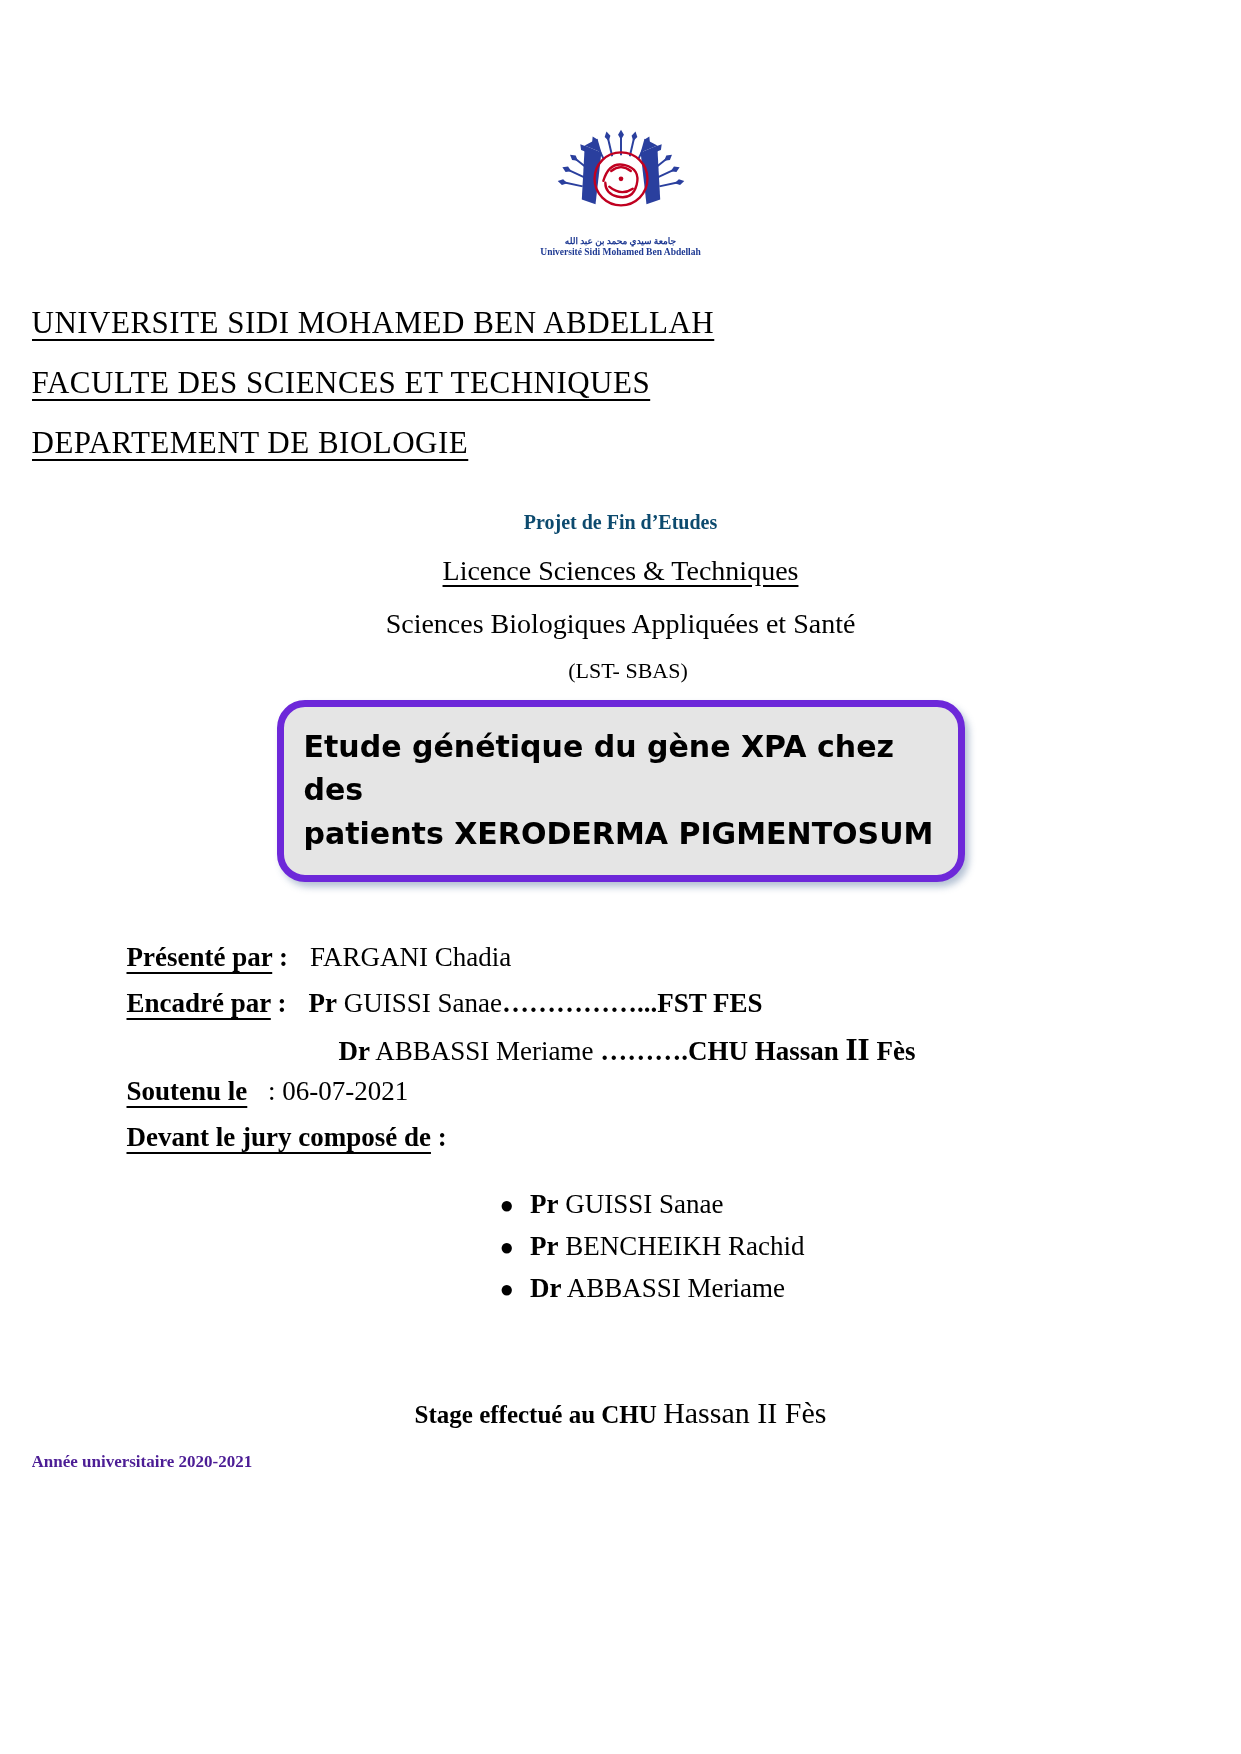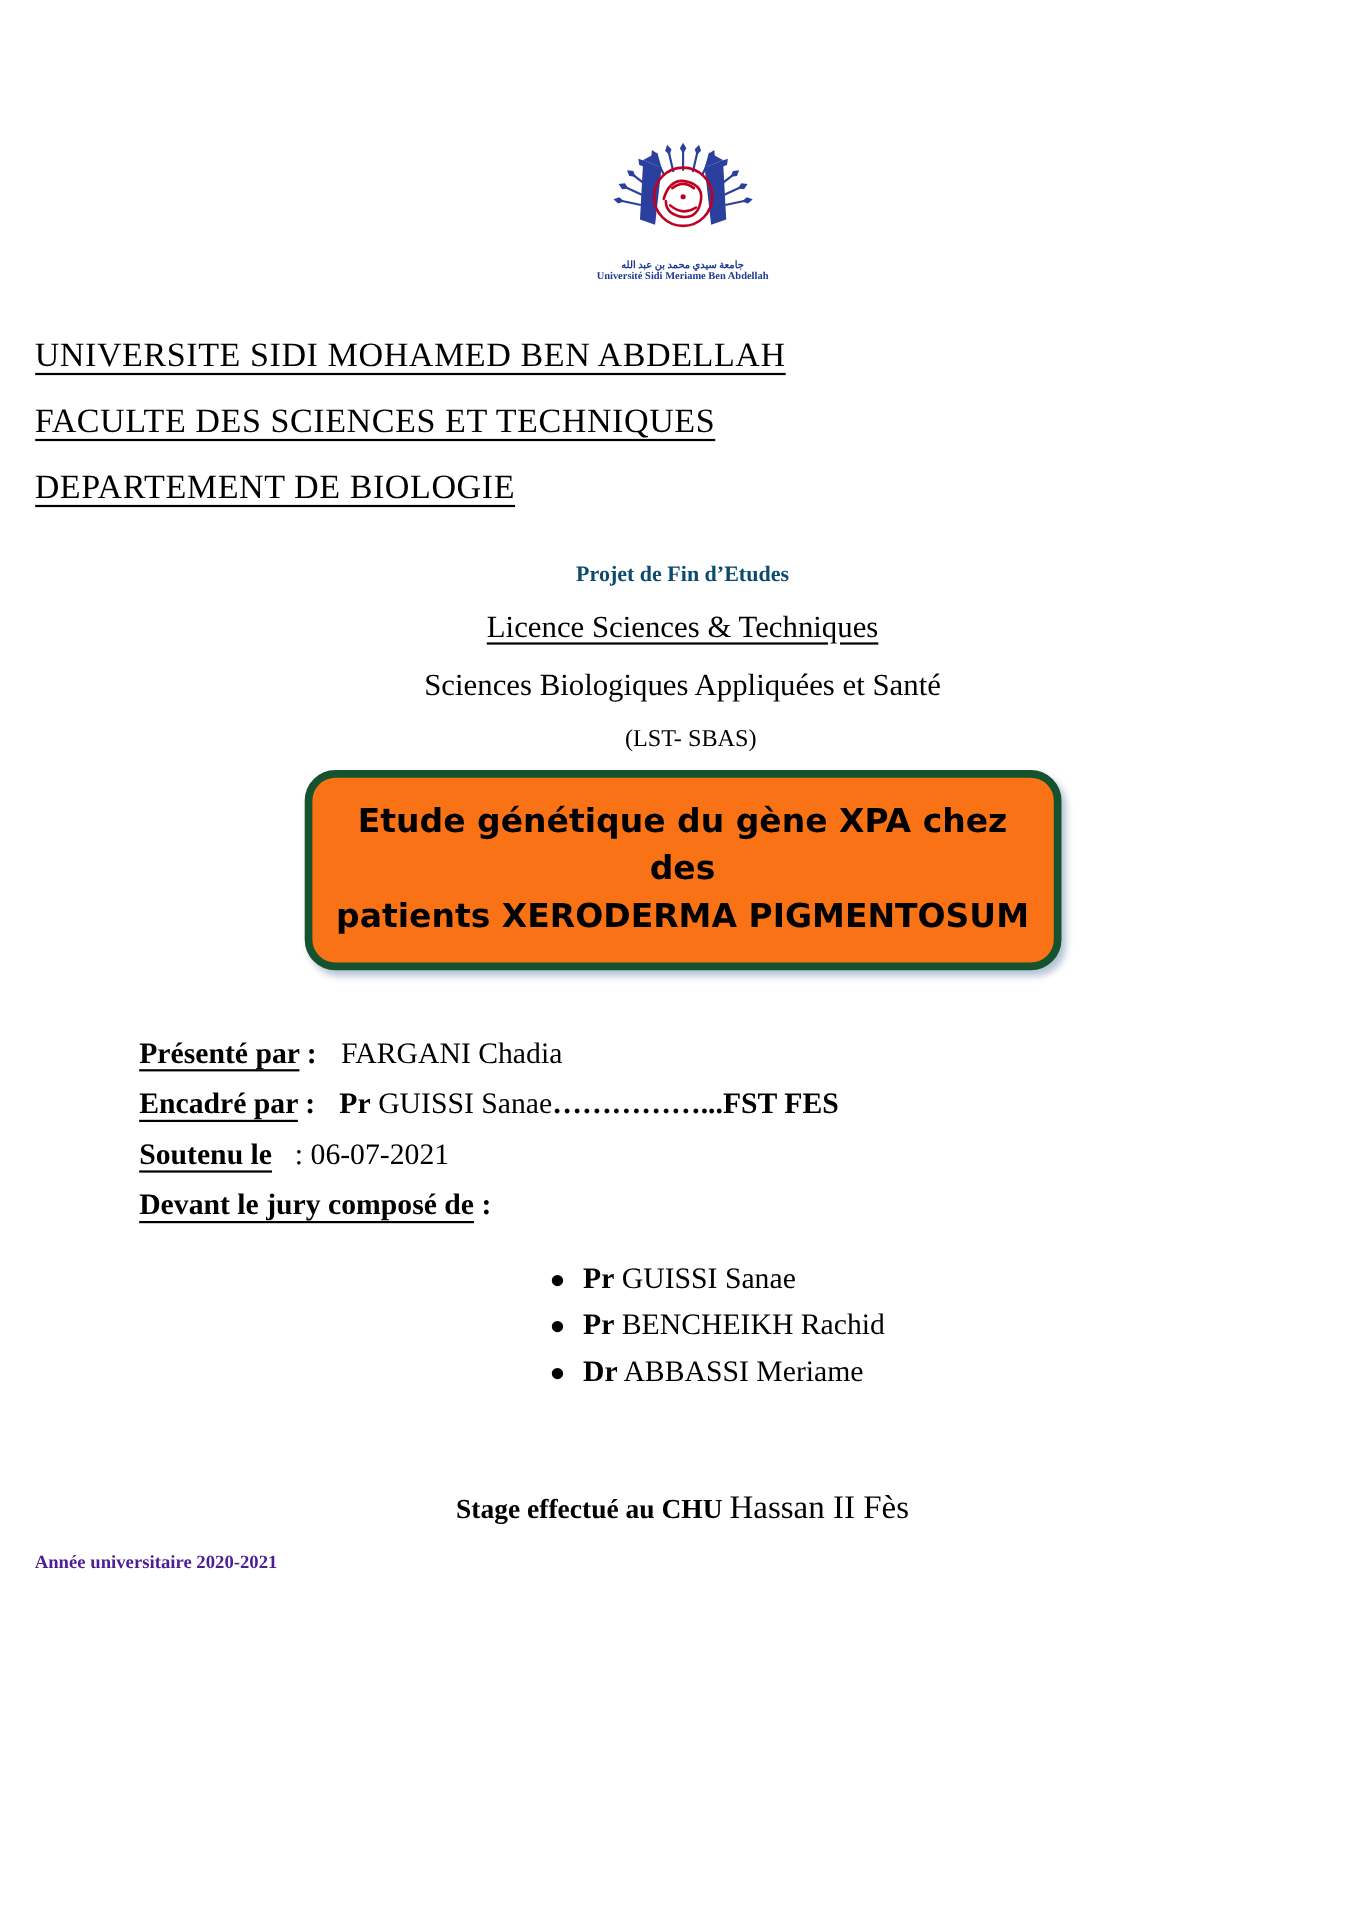--- a/index.html
+++ b/index.html
@@ -37,26 +37,25 @@
   .project-block { margin-top:50px; text-align:center; }
   .project-kind   { font-size:20px; font-weight:bold; color:#0c4a6e; margin-bottom:21px; }
   .project-degree { font-size:28px; text-decoration:underline; text-underline-offset:5px; margin-bottom:21px; }
   .project-program{ font-size:28px; margin-bottom:18px; }
   .project-abbrev { font-size:22px;padding-left:15px; }
 
   
   .title-box {
     width:688px;
     margin:16px auto 0 auto;
-    border:7px solid #14532d;
+    border:7px solid #6d28d9;
     border-radius:28px;
     padding:18px 20px 20px 20px;
     box-shadow:4px 5px 7px rgba(90,120,160,0.45);
-    text-align:center;
-    background:#f97316;
+    background:#e5e5e5;
   }
   .title-box .t-line {
     font-family:"DejaVu Sans", "Liberation Sans", sans-serif;
     font-weight:bold;
     font-size:30px;
     line-height:1.45;
     color:#000;
   }
 
   
@@ -130,21 +129,21 @@
 
       <g stroke="#c00020" fill="none" stroke-width="2.4" stroke-linecap="round">
         <circle cx="100" cy="72" r="27"></circle>
         <path d="M82,74 q6,-20 22,-16 q16,4 12,20 q-4,16 -20,12 q-12,-3 -12,-14"></path>
         <path d="M90,64 q10,-8 20,0"></path>
         <path d="M88,80 q12,10 24,2"></path>
       </g>
       <circle cx="100" cy="72" r="2.4" fill="#c00020"></circle>
     </svg>
     <div class="logo-arabic">جامعة سيدي محمد بن عبد الله</div>
-    <div class="logo-caption">Université Sidi Meriame Ben Abdellah</div>
+    <div class="logo-caption">Université Sidi Mohamed Ben Abdellah</div>
   </div>
 
   <div class="header-block">
     <div class="header-line">UNIVERSITE SIDI MOHAMED BEN ABDELLAH</div>
     <div class="header-line">FACULTE DES SCIENCES ET TECHNIQUES</div>
     <div class="header-line">DEPARTEMENT DE BIOLOGIE</div>
   </div>
 
   <div class="project-block">
     <div class="project-kind">Projet de Fin d’Etudes</div>
@@ -161,20 +160,23 @@
   <div class="details-block">
 
     <div class="detail-row">
       <span class="lbl">Présenté par</span><span class="colon"> :</span><span class="val-gap"></span><span>FARGANI Chadia</span>
     </div>
 
     <div class="detail-row">
       <span class="lbl">Encadré par</span><span class="colon"> :</span><span class="val-gap"></span><span class="b">Pr</span><span> GUISSI Sanae</span><span class="b">……………...</span><span class="b">FST FES</span>
     </div>
 
+    <div class="detail-row indent-supervisor">
+      <span class="b">Dr</span><span> ABBASSI Meriame </span><span class="b">……….</span><span class="b">CHU Hassan </span><span class="big-ii">II</span><span class="b"> Fès</span>
+    </div>
 
     <div class="detail-row">
       <span class="lbl">Soutenu le</span><span class="val-gap" style="width:14px;"></span><span> :</span><span> 06-07-2021</span>
     </div>
 
     <div class="detail-row jury-label-row">
       <span class="lbl">Devant le jury composé de</span><span class="colon"> :</span>
     </div>
 
   </div>

